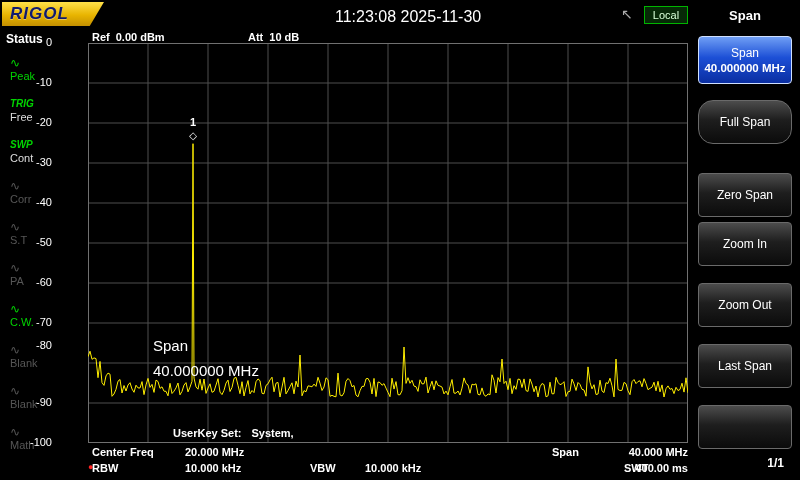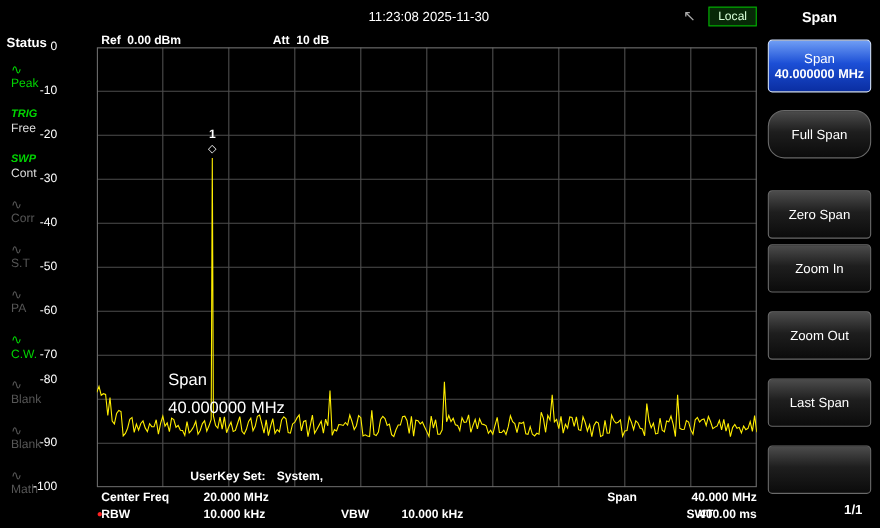--- a/index.html
+++ b/index.html
@@ -8,21 +8,21 @@
        -webkit-font-smoothing:antialiased;}
 
   
   .header{position:absolute;left:0;top:0;width:690px;height:30px;background:#000;}
   .logo{position:absolute;left:2px;top:2px;width:94px;height:24px;
         background:linear-gradient(180deg,#ffe04a,#e8b400 55%,#c49000);
         clip-path:polygon(0 0,100% 0,86% 100%,0 100%);
         color:#101a6e;font-weight:bold;font-style:italic;font-size:17px;
         display:flex;align-items:center;padding-left:8px;letter-spacing:1px;
         text-shadow:0 1px 0 rgba(255,255,255,.35);}
-  .timestamp{position:absolute;left:335px;top:8px;font-size:12px;color:#fff;}
+  .timestamp{position:absolute;left:335px;top:8px;font-size:16px;color:#fff;}
   .pointer-icon{position:absolute;left:621px;top:6px;font-size:14px;color:#aaa;}
   .local-badge{position:absolute;left:644px;top:6px;width:42px;height:16px;
         border:1px solid #00b400;background:#072807;color:#d8ffd8;font-size:11px;
         display:flex;align-items:center;justify-content:center;}
 
   
   .status-panel{position:absolute;left:0;top:30px;width:55px;height:450px;}
   .status-title{font-size:12px;font-weight:bold;color:#fff;padding:2px 0 3px 6px;}
   .status-item{height:41px;display:flex;flex-direction:column;justify-content:center;
         padding-left:10px;gap:1px;}
@@ -72,20 +72,21 @@
   .menu-btn.active{flex-direction:column;gap:2px;
         background:linear-gradient(180deg,#6f9ef5,#1c4fd6 45%,#0a2ea2);
         border-color:#cfe0ff;}
   .btn-value{font-weight:bold;font-size:11.5px;}
   .page-indicator{position:absolute;right:16px;top:456px;font-size:12px;font-weight:bold;color:#fff;text-align:center;}
 </style>
 </head>
 <body>
 
 <div class="header">
+  <div class="logo">RIGOL</div>
   <div class="timestamp">11:23:08 2025-11-30</div>
   <div class="pointer-icon">↖</div>
   <div class="local-badge">Local</div>
 </div>
 
 <div class="status-panel">
   <div class="status-title">Status</div>
 
   <div class="status-item" data-state="on">
     <span class="s-icon">∿</span>

